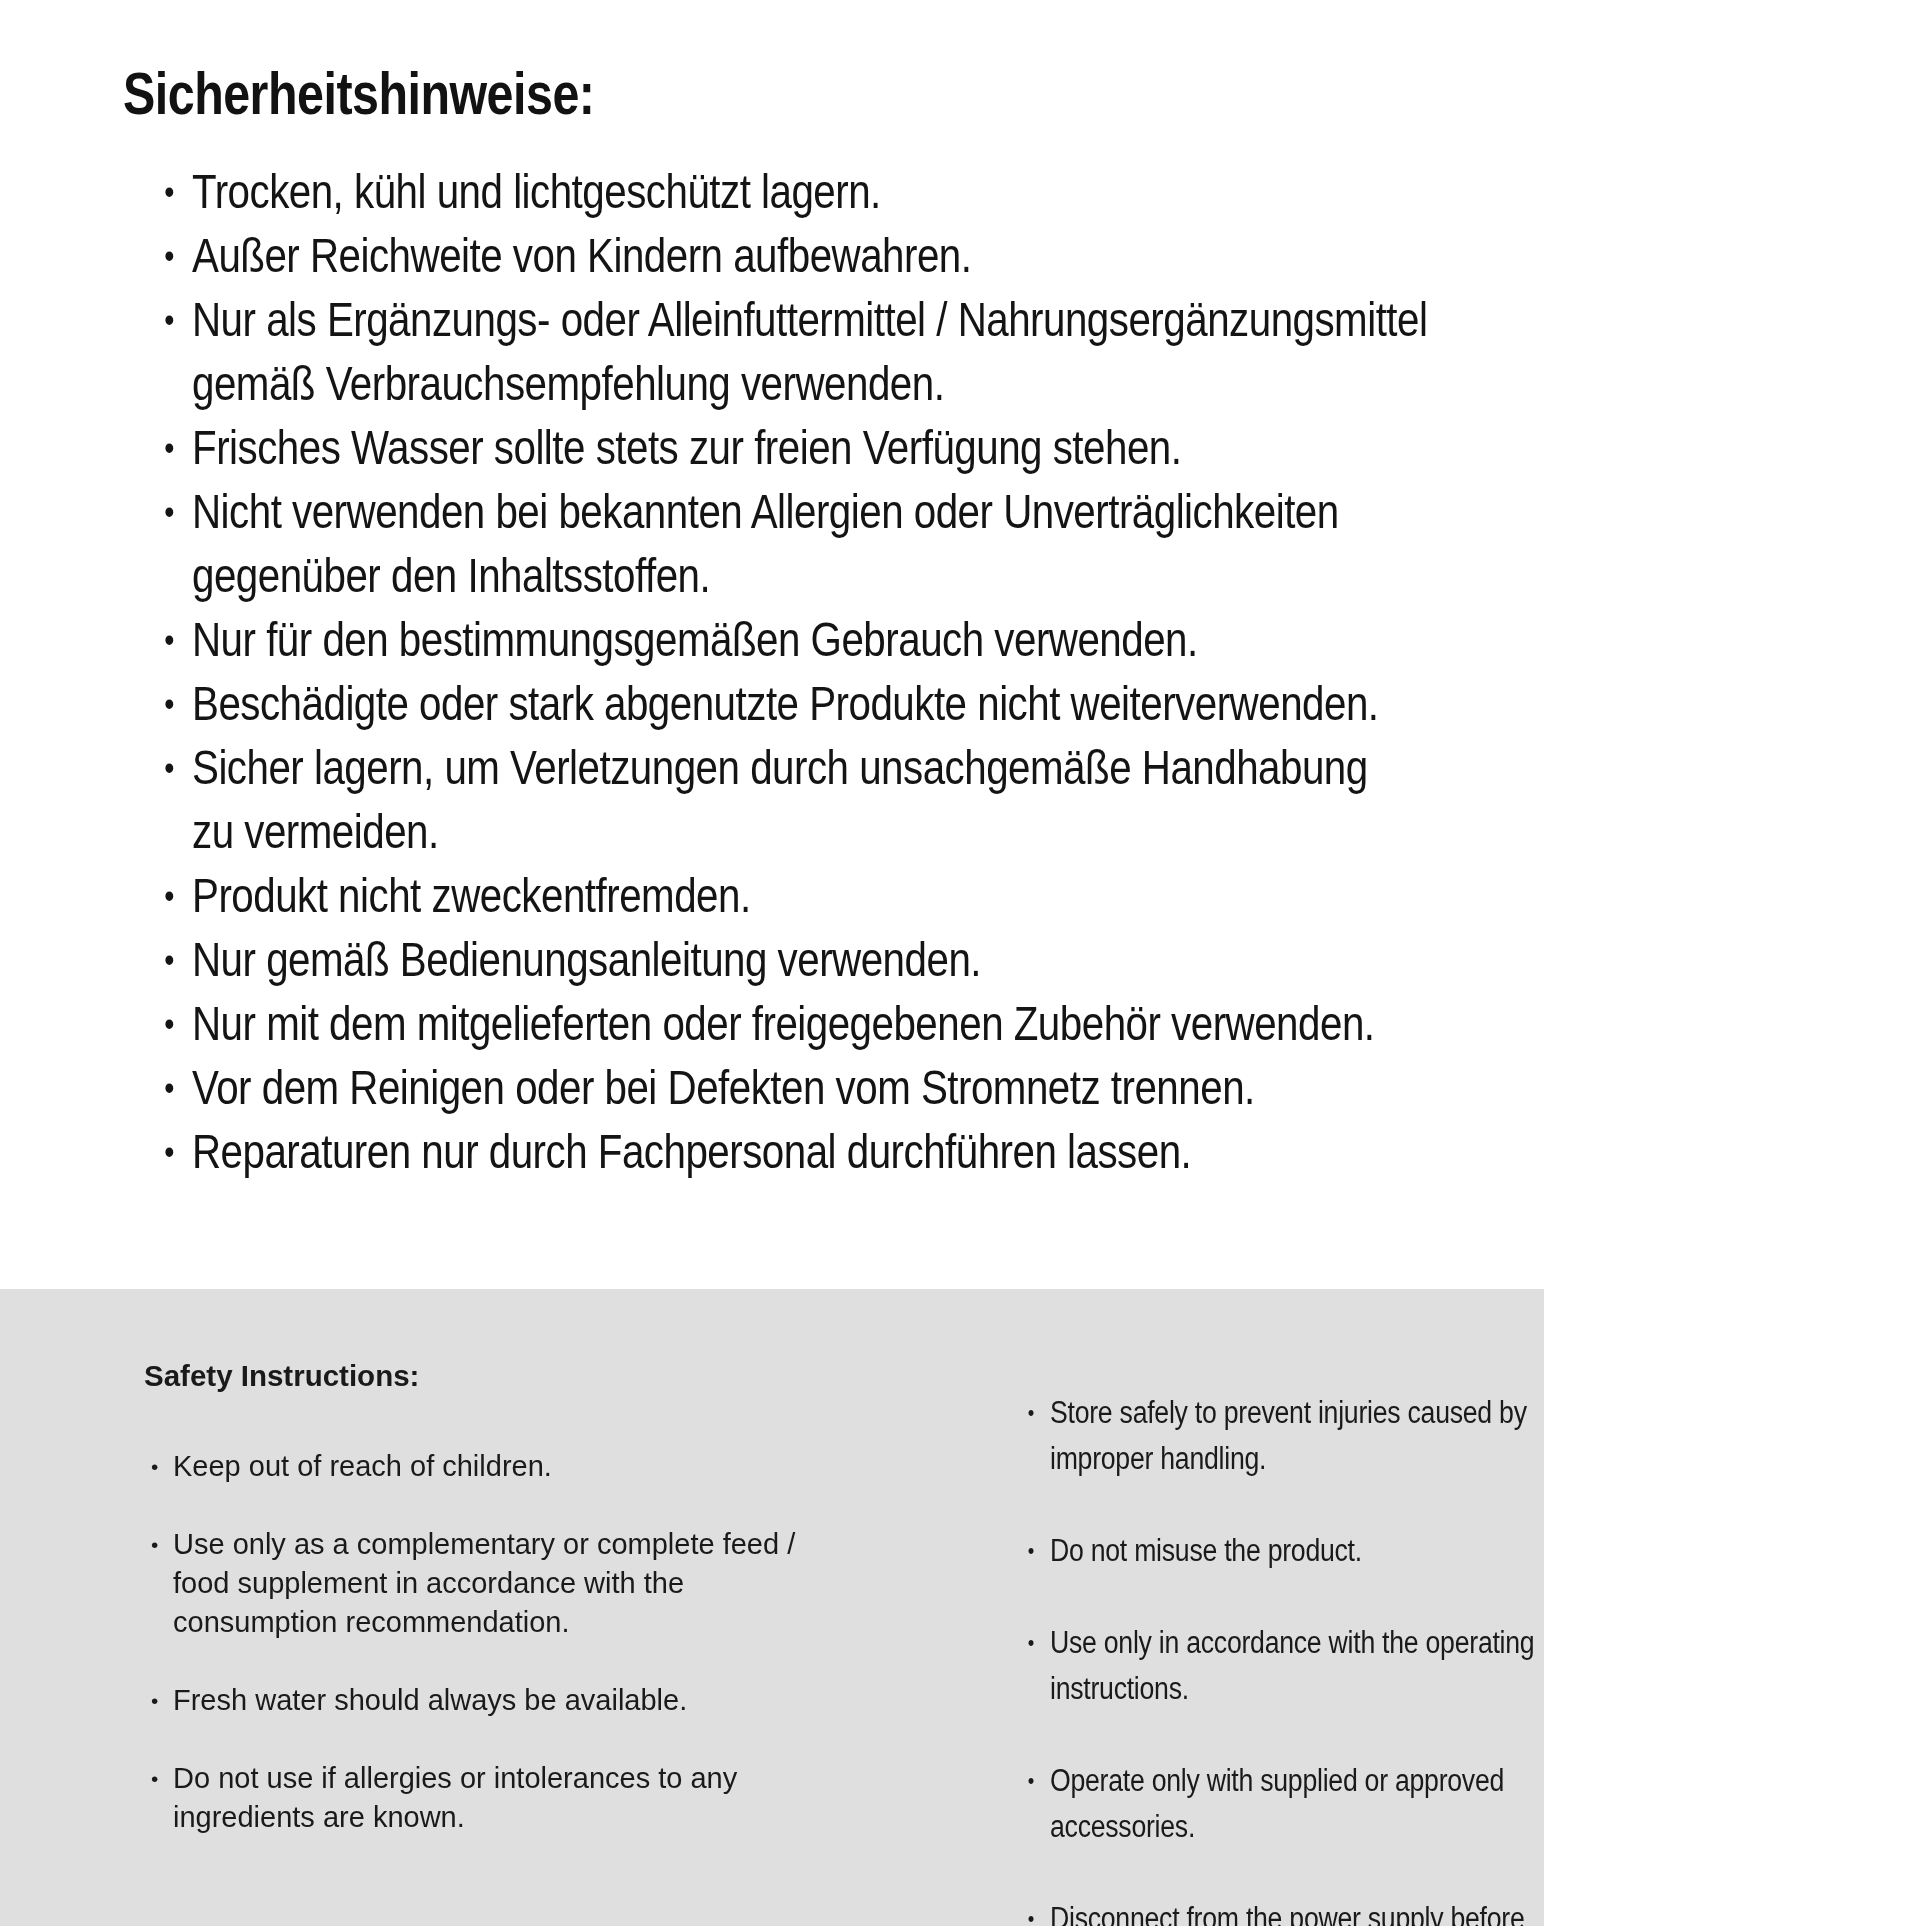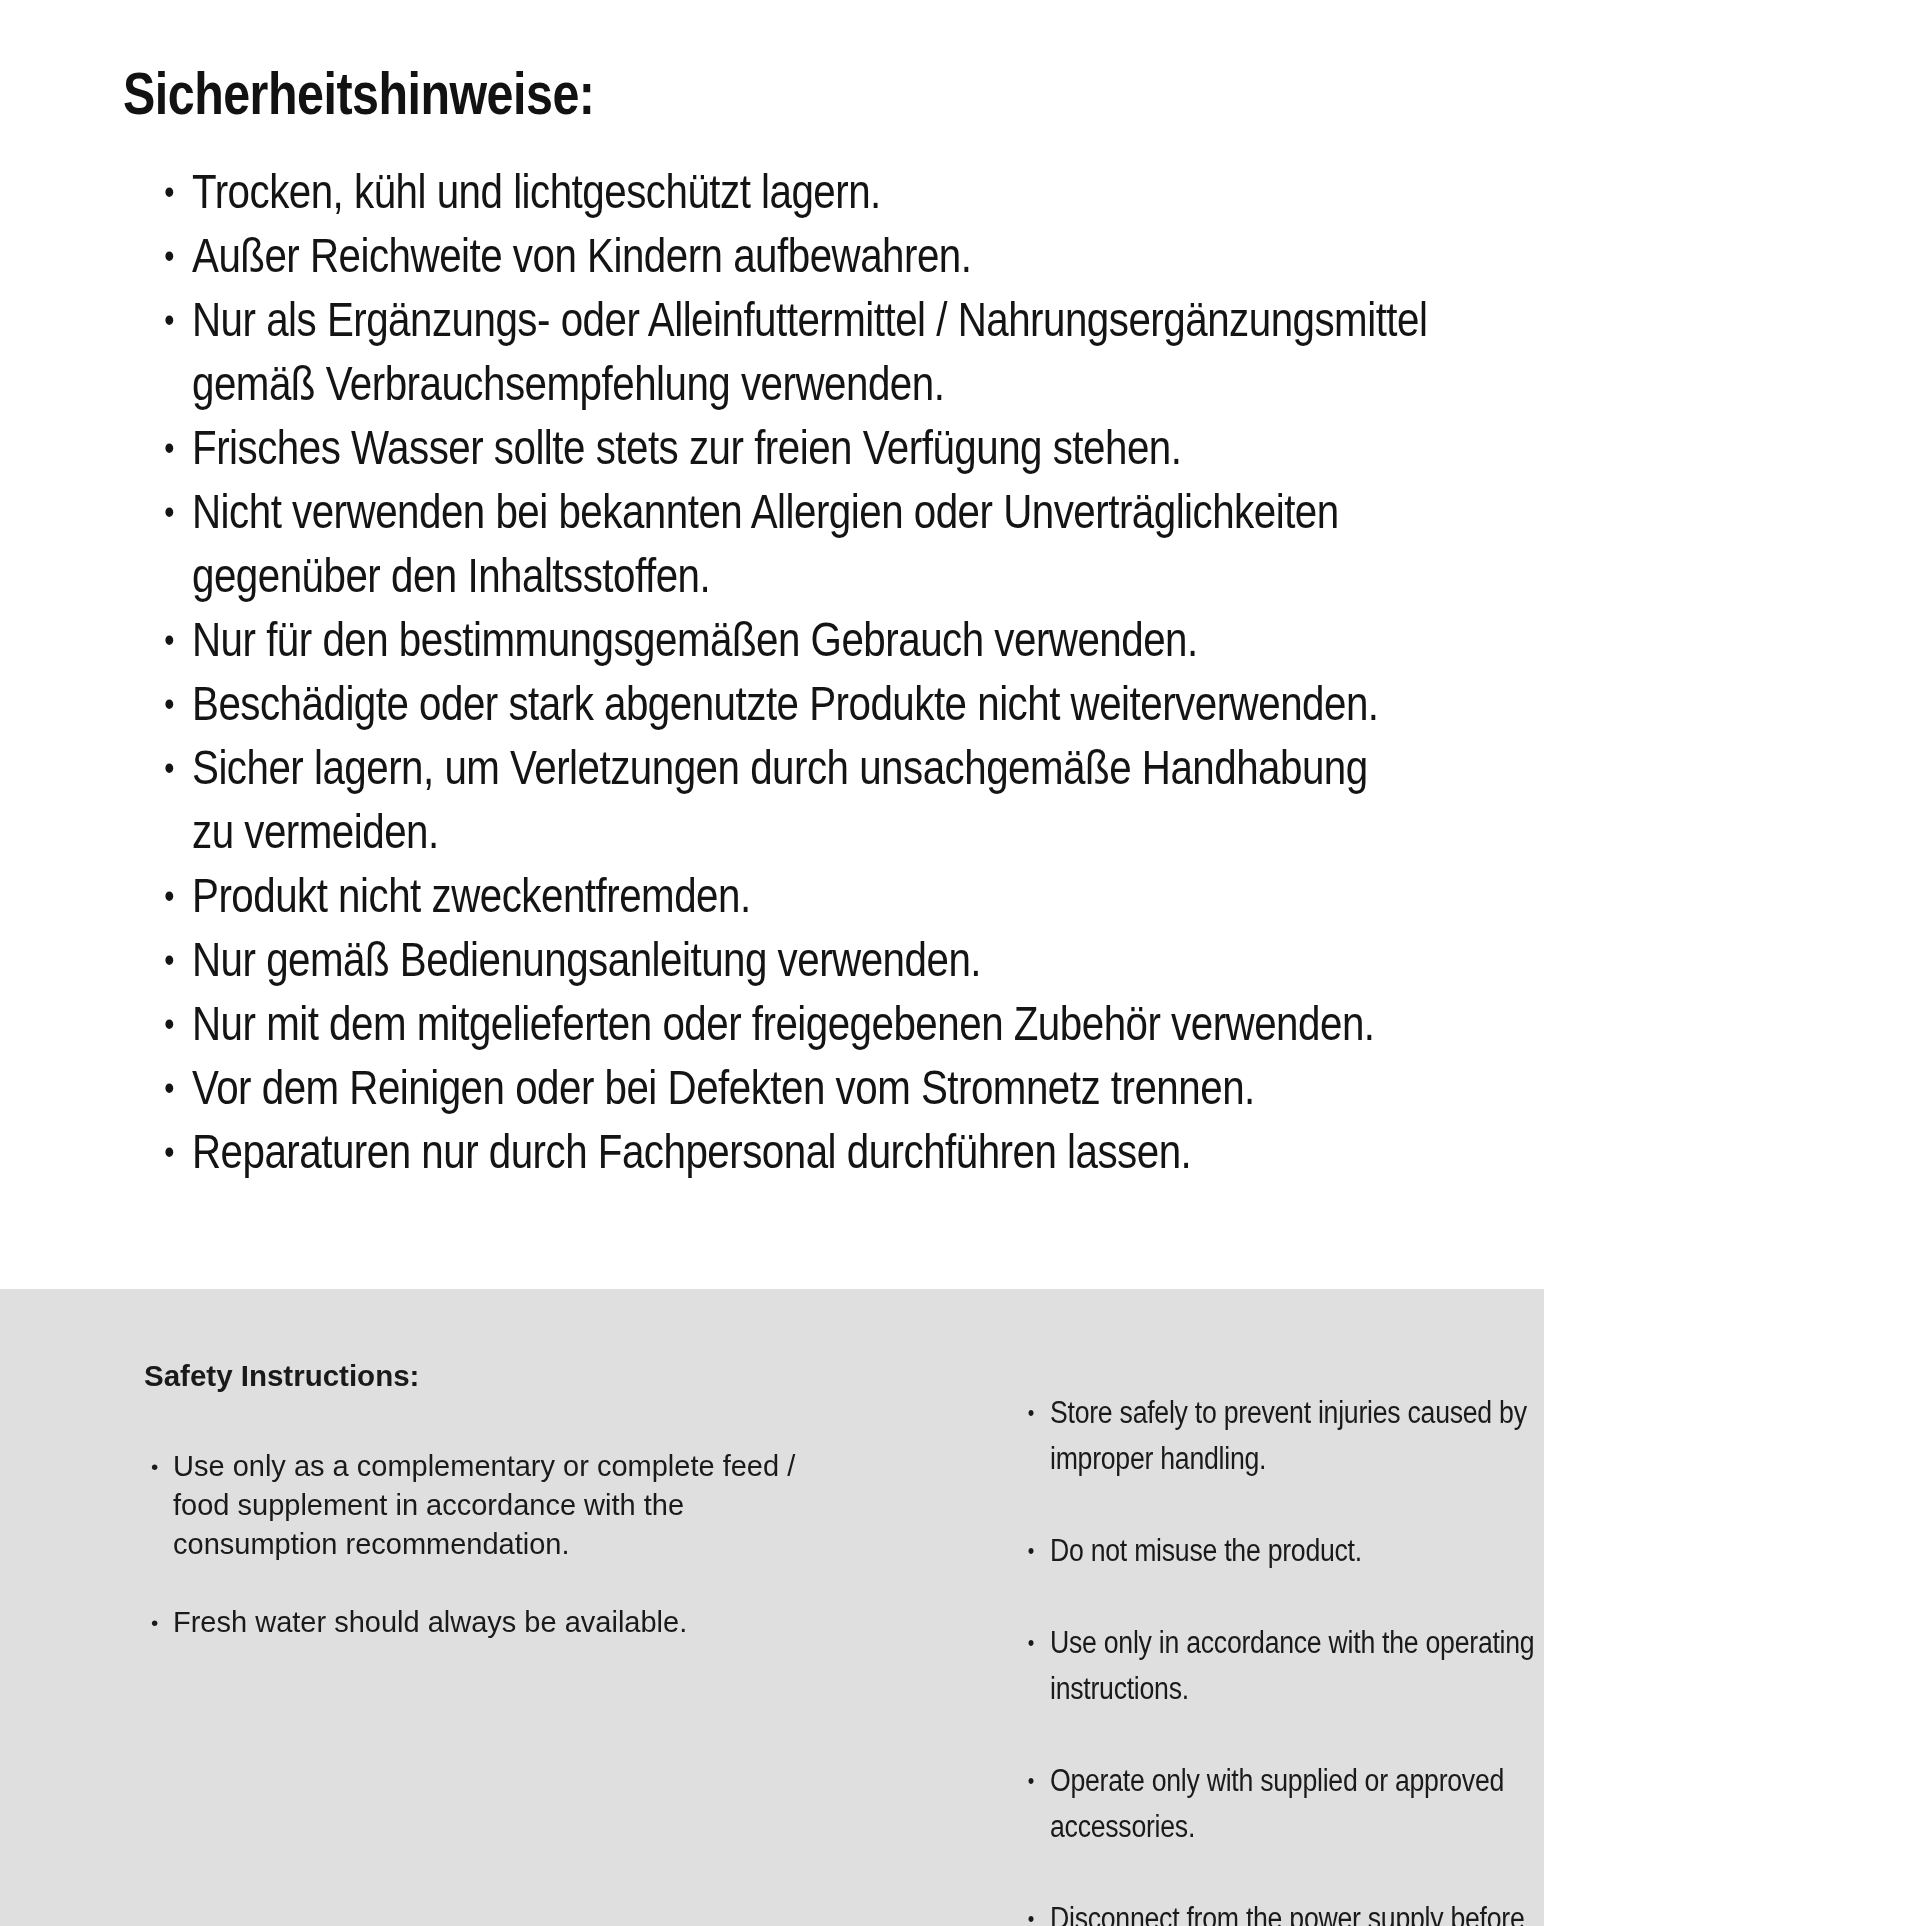--- a/index.html
+++ b/index.html
@@ -152,24 +152,27 @@
       <li>Reparaturen nur durch Fachpersonal durchführen lassen.</li>
     </ul>
   </section>
 
   <section class="en-section">
     <div class="en-columns">
 
       <div class="en-col-left">
         <h2 class="en-heading">Safety Instructions:</h2>
         <ul class="en-list en-left-list">
+          <li>Keep out of reach of children.</li>
           <li>Use only as a complementary or complete feed /
 food supplement in accordance with the
 consumption recommendation.</li>
           <li>Fresh water should always be available.</li>
+          <li>Do not use if allergies or intolerances to any
+ingredients are known.</li>
           
           
         </ul>
       </div>
 
       <div class="en-col-right">
         <ul class="en-list en-right-list">
           <li>Store safely to prevent injuries caused by
 improper handling.</li>
           <li>Do not misuse the product.</li>

